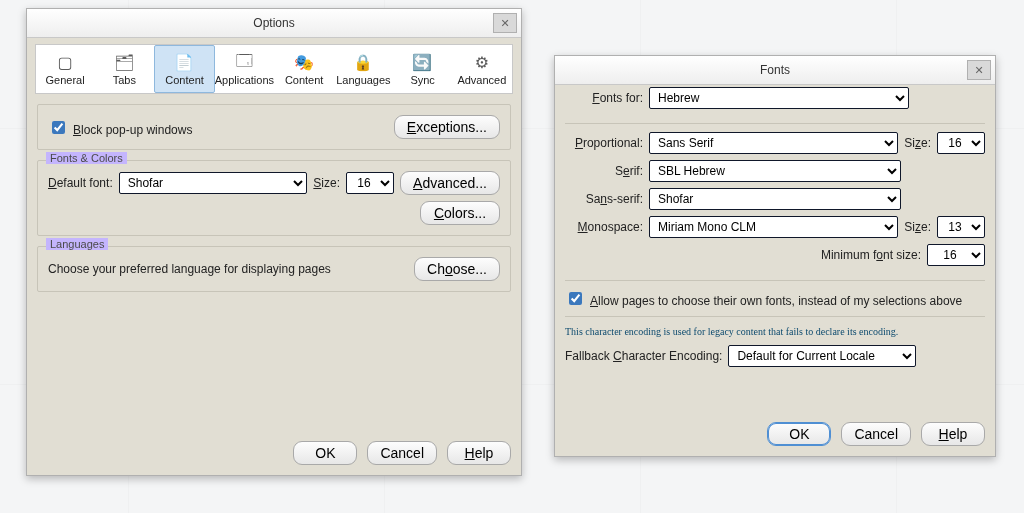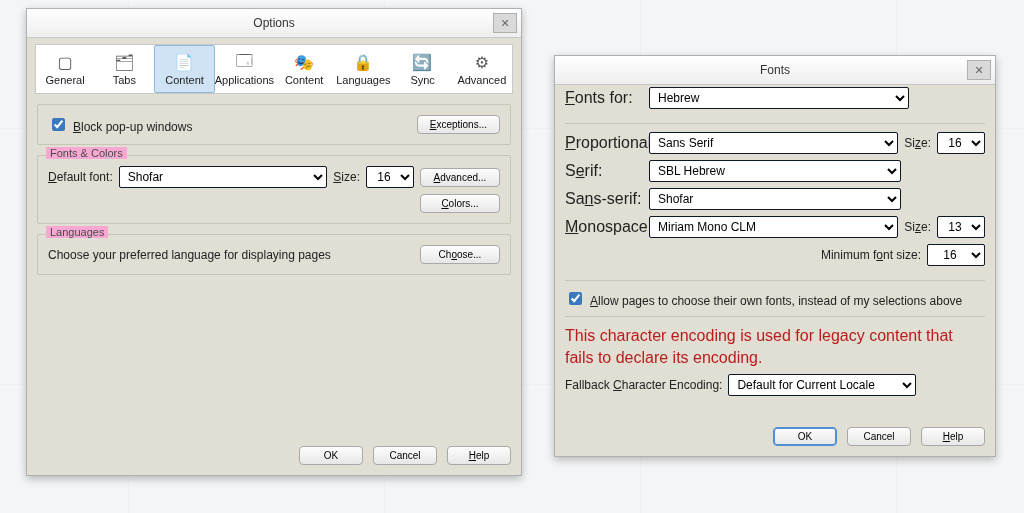--- a/index.html
+++ b/index.html
@@ -85,44 +85,44 @@
   .groupbox {
     border: 1px solid #c7c4b8;
     border-radius: 2px;
     padding: 10px 10px 10px 10px;
     margin-bottom: 10px;
     position: relative;
   }
   .grouplabel {
     position: absolute;
     top: -9px; left: 8px;
-    background: #f9a8d4;
+    background: #c4b5fd;
     padding: 0 4px;
     font-size: 11px;
     color: #4a4a4a;
   }
 
   .row { display: flex; align-items: center; gap: 6px; }
   .row + .row { margin-top: 6px; }
   .spacer { flex: 1; }
   label { display: inline-flex; align-items: flex-end; gap: 5px; }
   .u { text-decoration: underline; }
 
   input[type=checkbox] {
     width: 13px; height: 13px;
     accent-color: #3b78bd;
   }
 
   .btn {
     background: linear-gradient(#fdfdfd,#e7e7e7);
     border: 1px solid #a9a9a9;
-    border-radius: 4px;
+    border-radius: 9px;
     padding: 3px 12px;
     min-width: 64px;
-    font-size: 10px;
+    font-size: 14px;
     cursor: default;
     text-align: center;
   }
   .btn-wide { min-width: 80px; }
 
   select {
     background: #fff;
     border: 1px solid #0f172a;
     border-radius: 2px;
     font-size: 12px;
@@ -137,27 +137,27 @@
   .button-row {
     display: flex; gap: 10px; justify-content: flex-end;
     padding: 6px 10px 10px 10px;
   }
 
   
   .field-row {
     display: flex; align-items: center; gap: 6px; margin-bottom: 6px;
   }
   .field-row .lab {
-    width: 78px; text-align: left; font-size: 16px;
+    width: 78px; text-align: right; font-size: 12px;
   }
   .thin-sep {
     border: none; border-top: 1px solid #c7c4b8;
     margin: 8px 0;
   }
-  .text-block { font-size: 16px; color: #b91c1c; line-height: 1.35; }
+  .text-block { font-size: 10px; color: #0c4a6e; line-height: 1.35; font-family: Liberation Serif, serif; }
   .section-title { font-size: 12px; color: #444; margin: 6px 0 4px 0; }
   .btn.default { box-shadow: 0 0 0 1px #4f8fd3 inset; border-color: #4f8fd3; }
 </style>
 </head>
 <body>
 <div class="bg-grid"></div>
 
 <div class="window" id="options-window">
   <div class="titlebar">
     <span class="title">Options</span>

